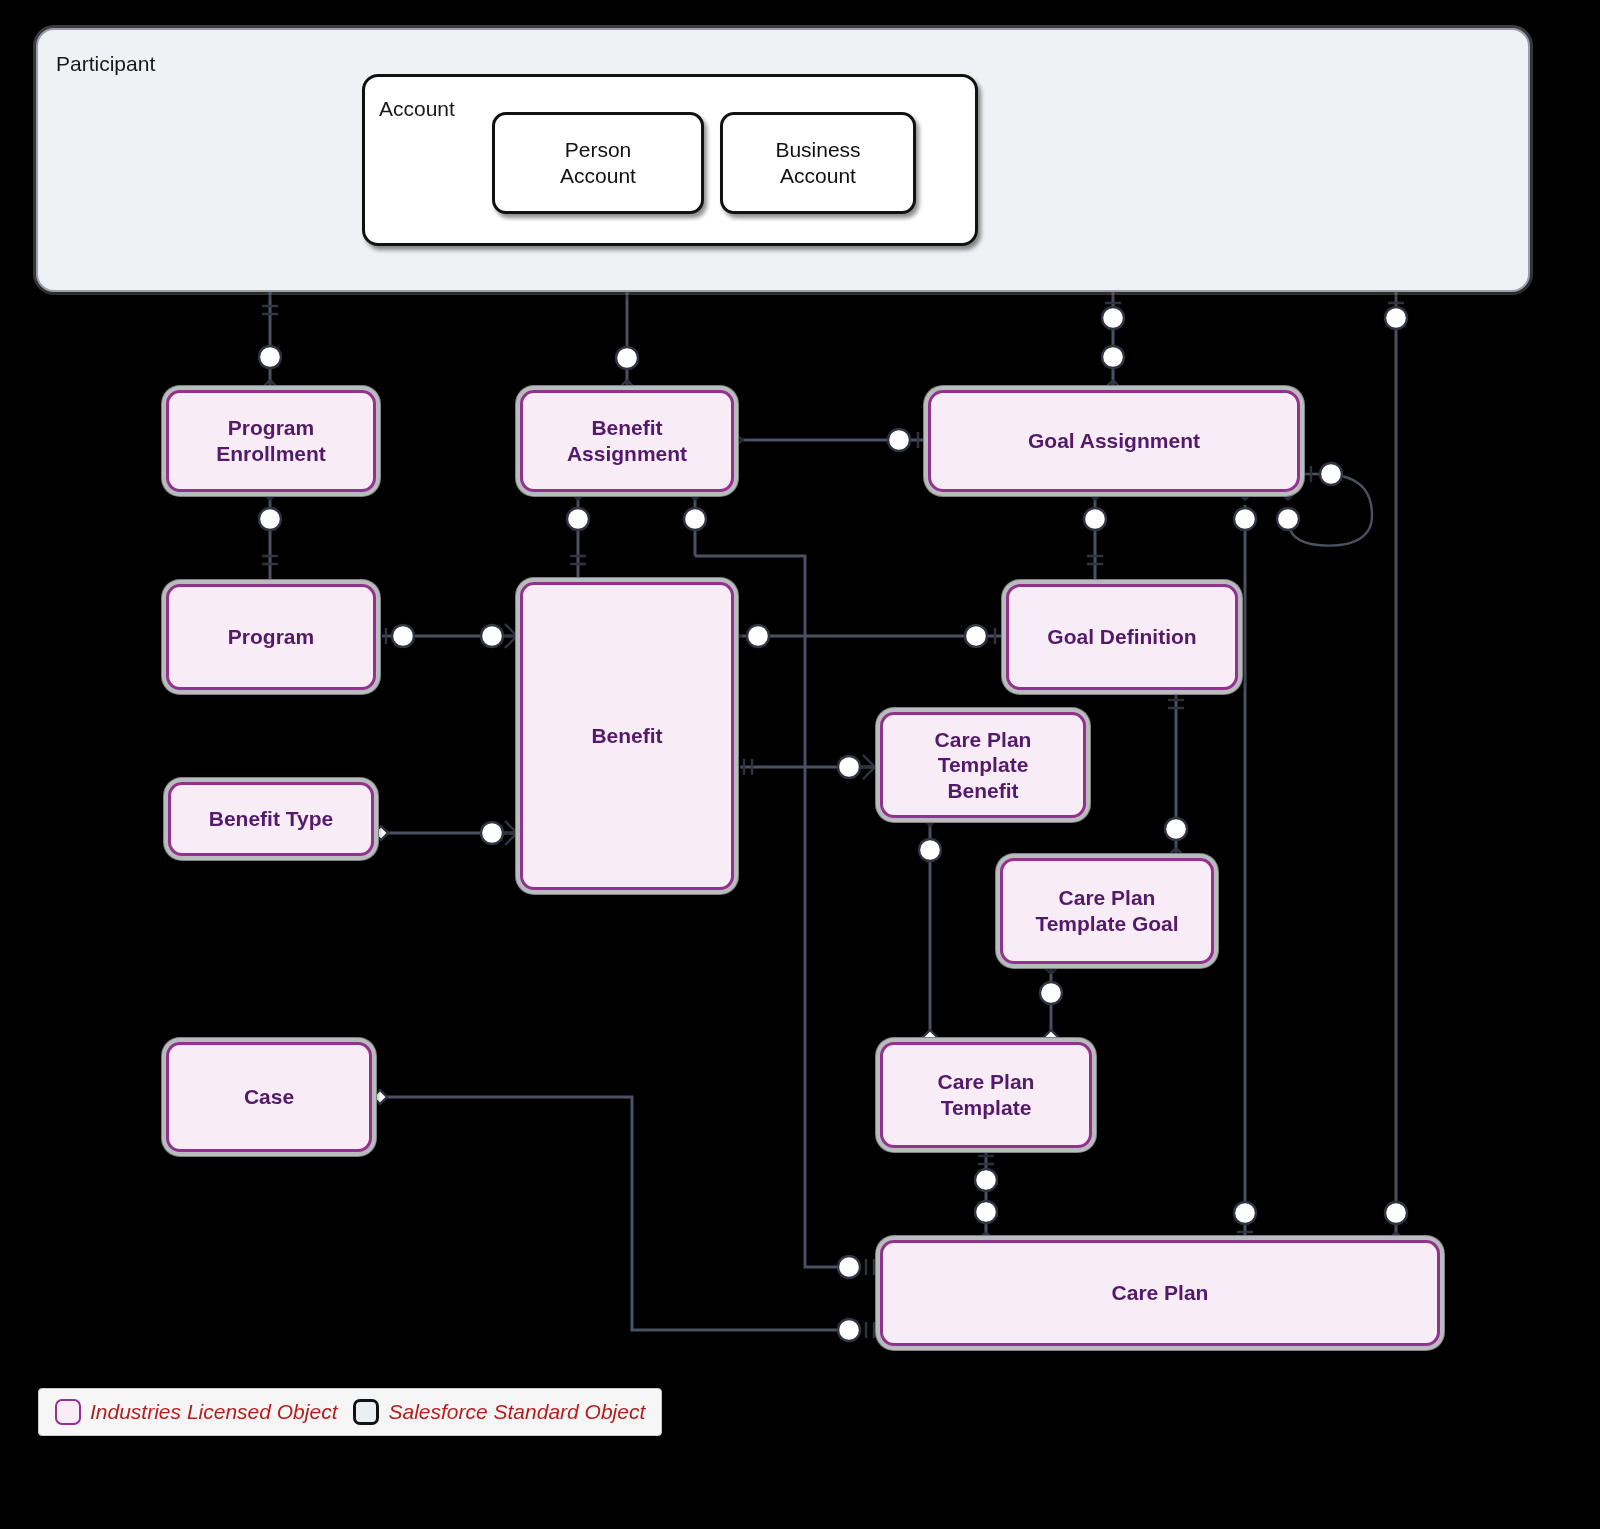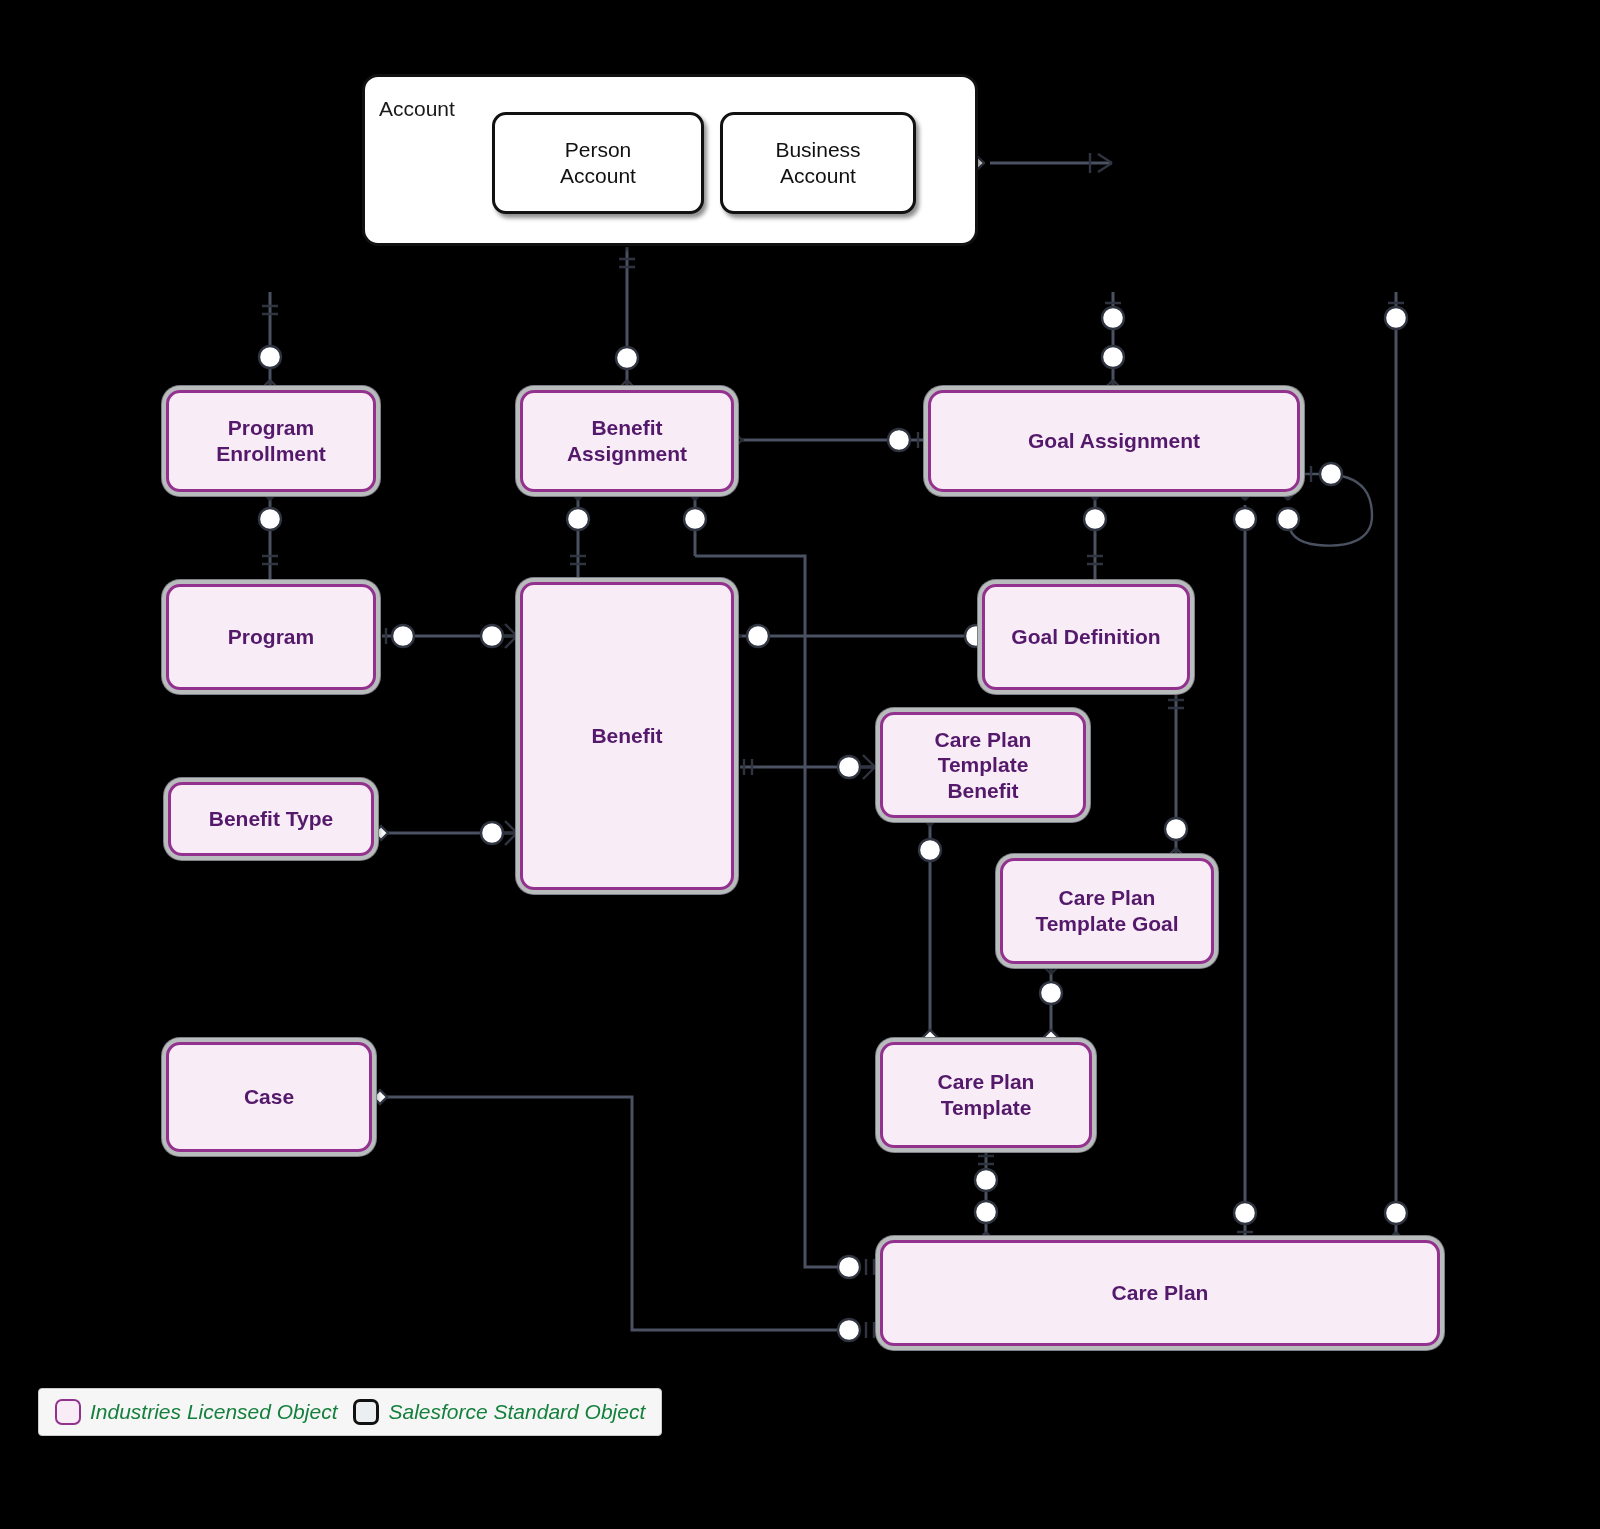--- a/index.html
+++ b/index.html
@@ -28,21 +28,21 @@
       box-shadow:3px 4px 4px rgba(0,0,0,.45);}
 
   
   .legend{position:absolute;background:#f6f6f6;border:1px solid #c9c9c9;
       border-radius:4px;display:flex;align-items:center;gap:16px;
       padding:10px 16px;box-shadow:1px 2px 3px rgba(0,0,0,.35);}
   .legend .item{display:flex;align-items:center;gap:9px;}
   .legend .sw{width:26px;height:26px;border-radius:7px;box-sizing:border-box;}
   .legend .sw.lic{background:#f8ecf7;border:2px solid #93328e;}
   .legend .sw.std{background:#eceff2;border:3px solid #111;}
-  .legend .txt{font-style:italic;font-size:21px;color:#15803d;white-space:nowrap;text-align:center;}
+  .legend .txt{font-style:italic;font-size:21px;color:#b91c1c;white-space:nowrap;text-align:center;}
 </style>
 </head>
 <body>
 
 <div id="stage">
 
   <svg id="wires" viewBox="0 0 1600 1529">
     <defs>
       <style>
         .w{fill:none;stroke:#4a5160;stroke-width:3;}
@@ -201,20 +201,23 @@
     <g class="mk">
         <path d="M986 1232 L974 1244 M986 1232 L986 1246 M986 1232 L998 1244"></path>
       </g>
 
     <path class="w" d="M387 1097 H632 V1330 H838"></path>
     <polygon class="dia" points="387,1097 380,1090 373,1097 380,1104"></polygon>
     <circle class="cap" cx="849" cy="1330" r="11"></circle>
     <path class="mk" d="M866 1322 v16 M874 1322 v16"></path>
   </svg>
 
+  <div class="group participant" style="left:36px;top:28px;width:1494px;height:264px;">
+    <div class="group-label" style="left:18px;top:22px;">Participant</div>
+  </div>
 
   <div class="group accountbox" style="left:362px;top:74px;width:616px;height:172px;">
     <div class="group-label" style="left:14px;top:20px;">Account</div>
   </div>
 
   <div class="ent std" style="left:492px;top:112px;width:212px;height:102px;">
     <span class="lbl">Person<br>Account</span>
   </div>
 
   <div class="ent std" style="left:720px;top:112px;width:196px;height:102px;">
@@ -235,21 +238,21 @@
   </div>
 
   <div class="ent lic" style="left:166px;top:584px;width:210px;height:106px;">
     <span class="lbl">Program</span>
   </div>
 
   <div class="ent lic" style="left:520px;top:582px;width:214px;height:308px;">
     <span class="lbl">Benefit</span>
   </div>
 
-  <div class="ent lic" style="left:982px;top:584px;width:208px;height:106px;">
+  <div class="ent lic" style="left:1006px;top:584px;width:232px;height:106px;">
     <span class="lbl">Goal Definition</span>
   </div>
 
   <div class="ent lic" style="left:880px;top:712px;width:206px;height:106px;">
     <span class="lbl">Care Plan<br>Template<br>Benefit</span>
   </div>
 
   <div class="ent lic" style="left:168px;top:782px;width:206px;height:74px;">
     <span class="lbl">Benefit Type</span>
   </div>

